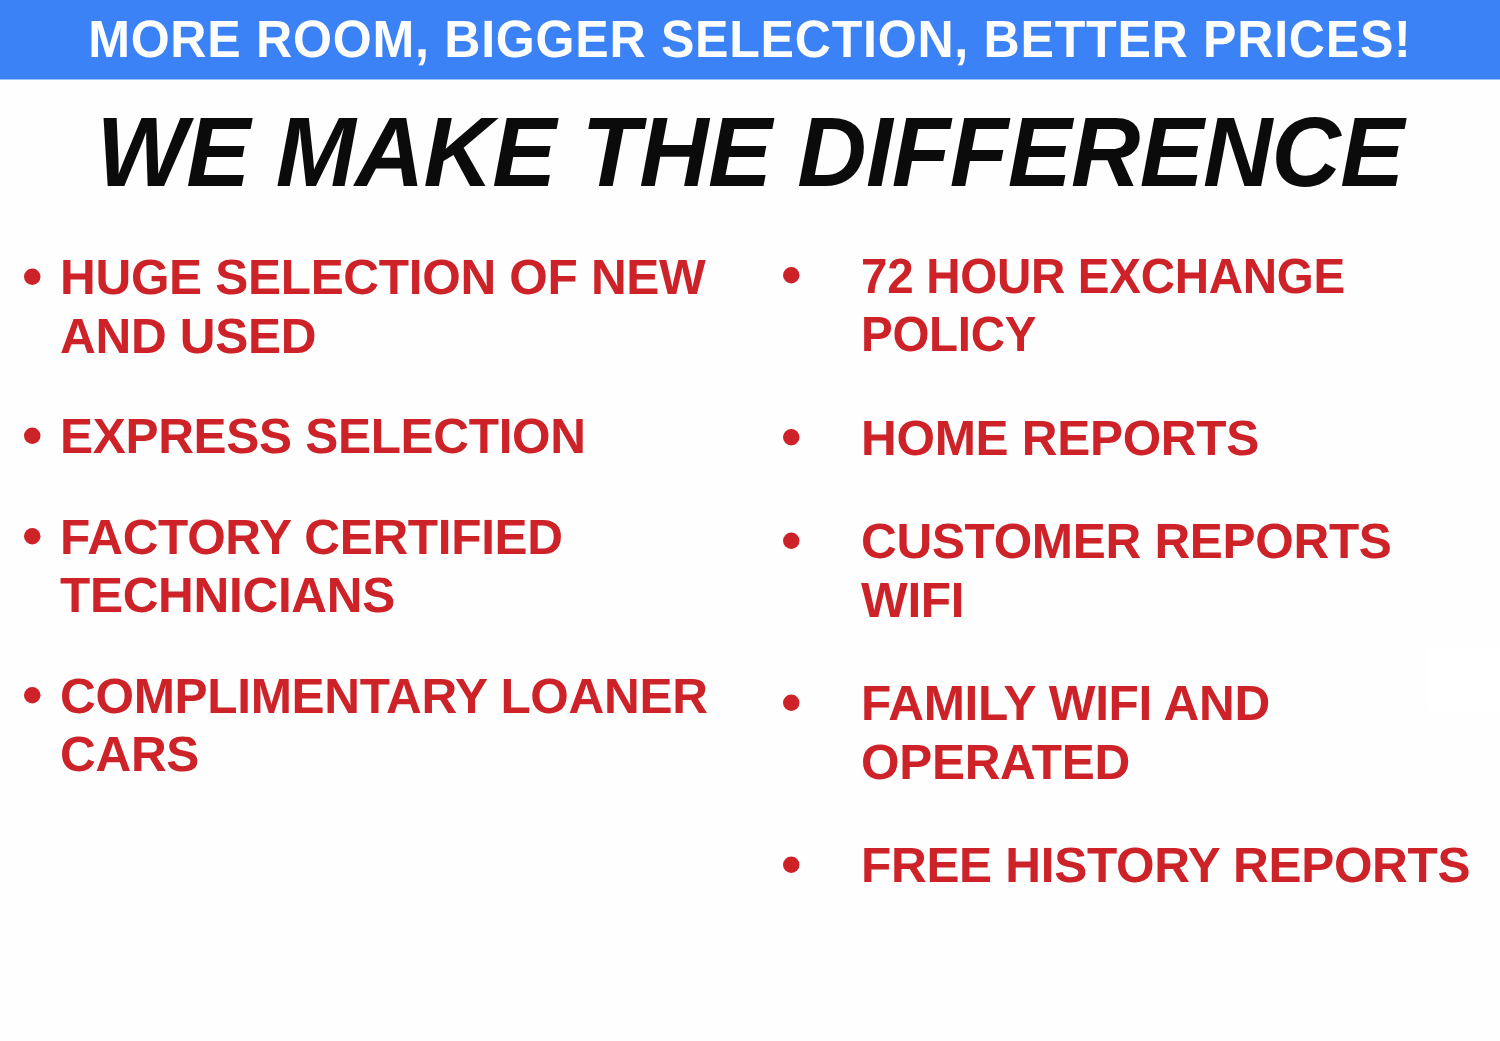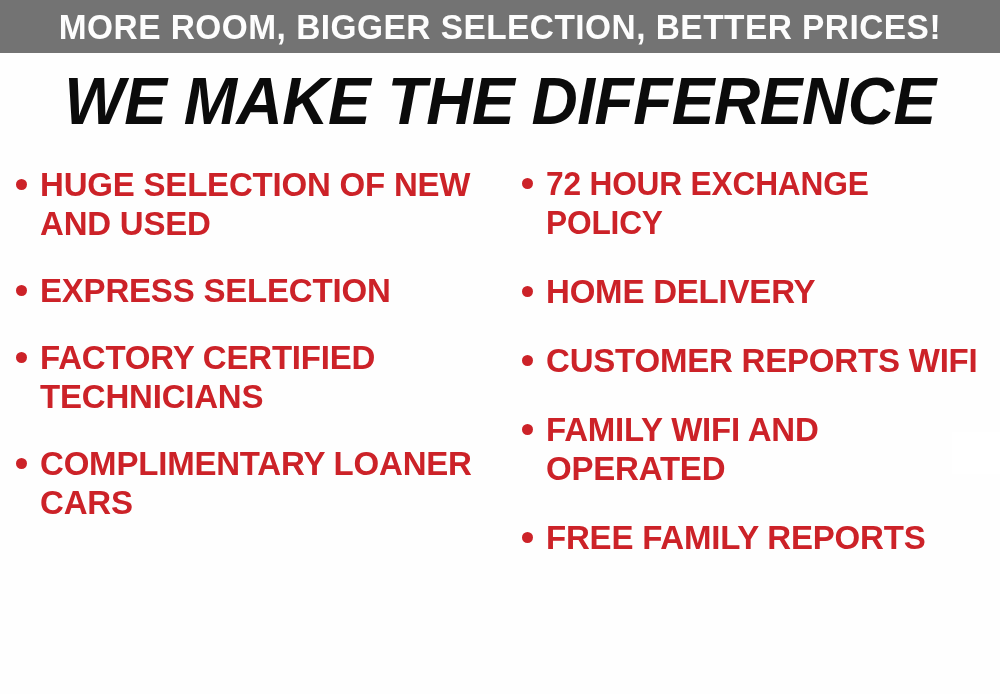--- a/index.html
+++ b/index.html
@@ -24,21 +24,21 @@
     box-sizing: border-box;
   }
 
   
   .banner {
     position: absolute;
     left: 0;
     top: 0;
     width: 1000px;
     height: 53px;
-    background: #737373;
+    background: #3b82f6;
     display: flex;
     align-items: center;
     justify-content: center;
     overflow: hidden;
   }
 
   .banner-text {
     color: #fdfdfd;
     font-family: "Liberation Sans", sans-serif;
     font-weight: bold;
@@ -100,20 +100,21 @@
   }
 
   .bullet-item {
     display: flex;
     align-items: flex-start;
     margin-bottom: 28px;
   }
 
   .column-right .bullet-item {
     margin-bottom: 30px;
+    gap: 28px;
   }
 
   .bullet-dot {
     flex: 0 0 auto;
     width: 11px;
     height: 11px;
     border-radius: 50%;
     background: #cc2228;
     margin-top: 14px;
     margin-right: 13px;
@@ -187,37 +188,37 @@
 
     <div class="column column-right">
 
       <div class="bullet-item tight">
         <span class="bullet-dot"></span>
         <span class="bullet-label">72 HOUR EXCHANGE POLICY</span>
       </div>
 
       <div class="bullet-item">
         <span class="bullet-dot"></span>
-        <span class="bullet-label">HOME DELIVERY</span>
+        <span class="bullet-label">HOME REPORTS</span>
       </div>
 
       <div class="bullet-item">
         <span class="bullet-dot"></span>
         <span class="bullet-label">CUSTOMER REPORTS WIFI</span>
       </div>
 
 
       <div class="bullet-item">
         <span class="bullet-dot"></span>
         <span class="bullet-label">FAMILY WIFI AND OPERATED</span>
       </div>
 
       <div class="bullet-item">
         <span class="bullet-dot"></span>
-        <span class="bullet-label">FREE FAMILY REPORTS</span>
+        <span class="bullet-label">FREE HISTORY REPORTS</span>
       </div>
 
     </div>
 
   </div>
 
   <div class="edge-artifact"></div>
 
 </div>
 

